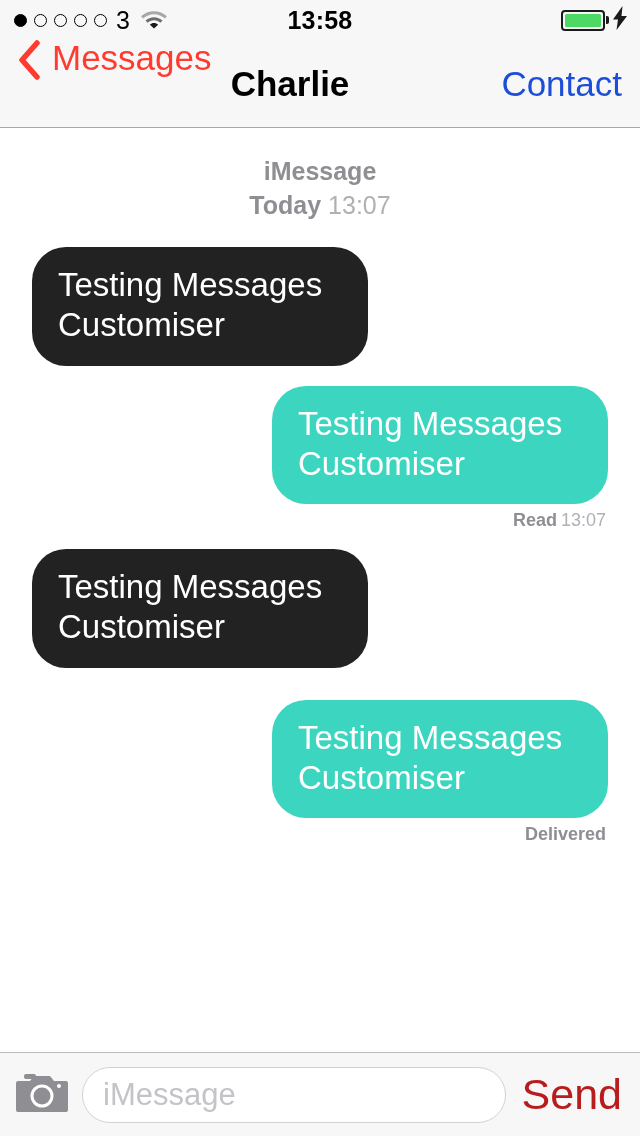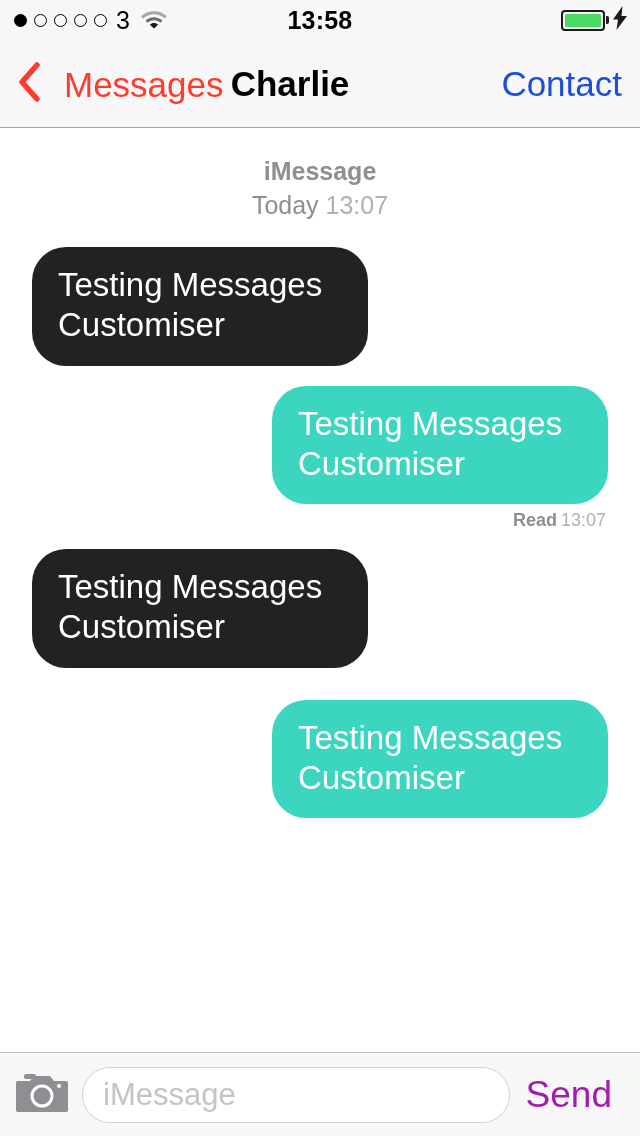--- a/index.html
+++ b/index.html
@@ -40,21 +40,21 @@
   }
   .bolt { margin-left:3px; display:block; }
 
   
   .navbar {
     position:absolute; top:40px; left:0; width:640px; height:88px;
     background:#f7f7f7; border-bottom:1px solid #a7a7aa;
   }
   .nav-back {
     position:absolute; left:18px; top:0; height:88px;
-    display:flex; align-items:center; gap:24px; cursor:pointer;
+    display:flex; gap:12px; cursor:pointer;
   }
   .chev { display:block; }
   .nav-back-label { font-size:35px; color:#ff3b30; line-height:1; }
   .nav-title {
     position:absolute; left:0; width:580px; top:0; height:88px;
     display:flex; align-items:center; justify-content:center;
     font-size:35px; font-weight:bold; color:#000;
   }
   .nav-right {
     position:absolute; right:18px; top:0; height:88px;
@@ -65,21 +65,21 @@
   
   .convo {
     position:absolute; top:129px; left:0; width:640px; height:923px;
     background:#fff; overflow:hidden;
   }
   .day-header {
     text-align:center; padding-top:26px; line-height:1.28;
   }
   .day-service { font-size:25px; color:#8e8e93; font-weight:bold; display:block; }
   .day-line { font-size:25px; display:block; margin-top:2px; }
-  .day-today { color:#8e8e93; font-weight:normal; }
+  .day-today { color:#8e8e93; font-weight:bold; }
   .day-time { color:#b0b0b5; font-weight:normal; }
 
   .row { display:flex; padding:0 32px; }
   .row.incoming { justify-content:flex-start; }
   .row.outgoing { justify-content:flex-end; }
 
   .bubble {
     max-width:336px;
     border-radius:34px;
     padding:18px 44px 20px 26px;
@@ -112,21 +112,21 @@
     margin-left:14px; width:56px; height:56px;
     display:flex; align-items:center; justify-content:center; cursor:pointer;
   }
   .msg-input {
     flex:1; margin:0 12px 0 12px; height:56px;
     background:#ffffff; border:1px solid #d2d2d6; border-radius:28px;
     display:flex; align-items:center; padding:0 20px;
     font-size:31px; color:#c3c3c8; cursor:text;
   }
   .send-btn {
-    margin-right:28px; font-size:37px; color:#a21caf; cursor:pointer;
+    margin-right:18px; font-size:43px; color:#b91c1c; cursor:pointer;
     padding-left:4px;
   }
 </style>
 </head>
 <body>
 
 <div class="phone">
 
   <div class="statusbar">
     <div class="sb-left">
@@ -203,20 +203,23 @@
 
     <div class="row incoming">
       <div class="bubble dark">Testing Messages Customiser</div>
     </div>
 
     <div class="gap-c"></div>
 
     <div class="row outgoing">
       <div class="bubble teal">Testing Messages Customiser</div>
     </div>
+    <div class="receipt">
+      <span class="st">Delivered</span>
+    </div>
 
   </div>
 
   <div class="toolbar">
     <div class="cam-btn">
       <span>
         <svg width="52" height="42" viewBox="0 0 52 42">
           <rect x="8" y="2" width="12" height="5" rx="2" fill="#8e8e93"></rect>
           <path d="M2 9h12l4-5h16l4 5h12a2 2 0 0 1 2 2v27a2 2 0 0 1-2 2H2a2 2 0 0 1-2-2V11a2 2 0 0 1 2-2z" fill="#8e8e93"></path>
           <circle cx="26" cy="24" r="10" fill="none" stroke="#ffffff" stroke-width="3"></circle>

